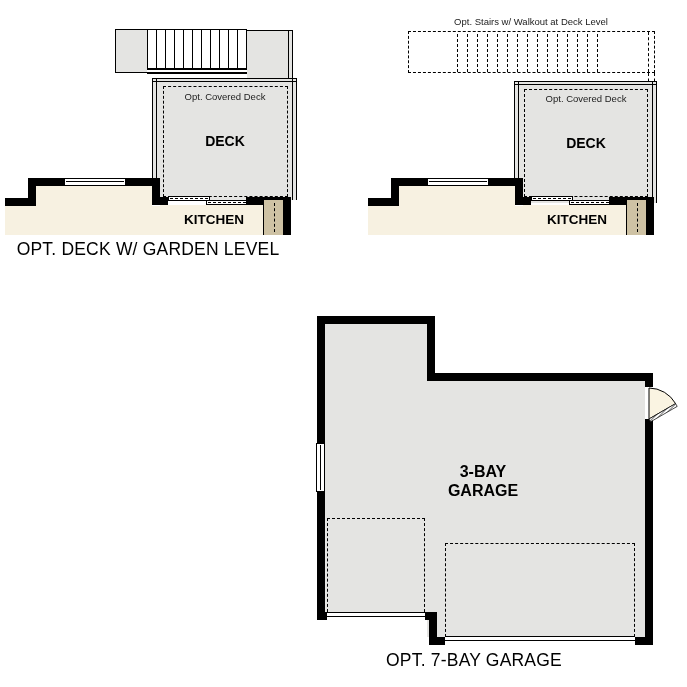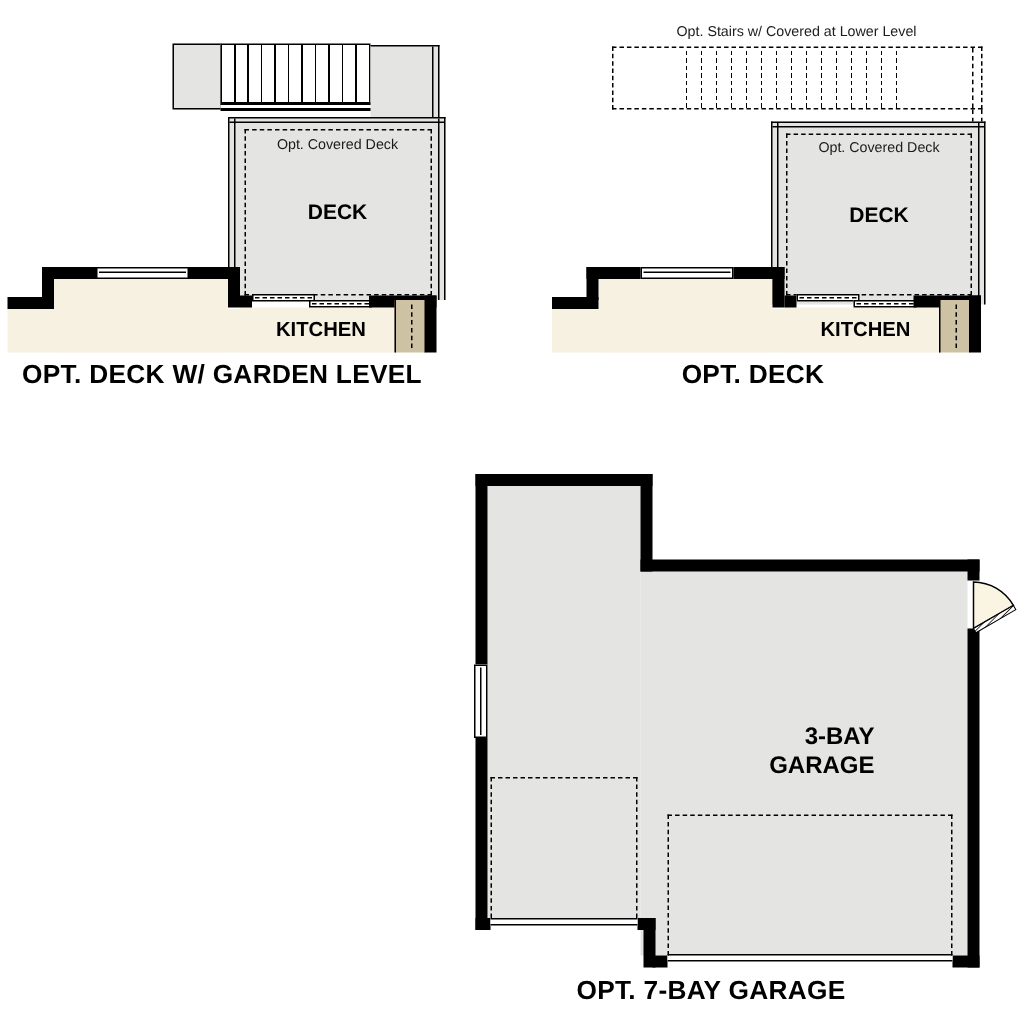--- a/index.html
+++ b/index.html
@@ -14,21 +14,21 @@
   html,body{background:#ffffff;}
   #canvas{
     position:relative;width:687px;height:687px;background:#ffffff;overflow:hidden;
     font-family:"Liberation Sans",sans-serif;color:var(--ink);
   }
   .abs{position:absolute;}
   .wall{position:absolute;background:var(--wall);}
   .floor-gray{position:absolute;background:var(--floor-gray);}
   .floor-cream{position:absolute;background:var(--floor-cream);}
   .title{
-    position:absolute;font-weight:bold;font-size:17.5px;letter-spacing:.2px;
+    position:absolute;font-weight:normal;font-size:17.5px;letter-spacing:.2px;
     text-align:center;white-space:nowrap;
   }
   .room-label{position:absolute;font-weight:bold;font-size:14px;text-align:center;}
   .small-label{position:absolute;font-size:9.5px;color:#1b1b1b;text-align:center;white-space:nowrap;}
   .dashed-box{position:absolute;border:1px dashed #000;}
   .inner-line-v{position:absolute;top:0;bottom:0;width:1px;background:#000;}
   .inner-line-h{position:absolute;left:0;right:0;height:1px;background:#000;}
   .window-h{position:absolute;background:#fff;border:1px solid #000;}
   .window-h .mid{position:absolute;left:1px;right:1px;top:50%;margin-top:-1px;border-top:1px solid #000;}
   .window-v{position:absolute;background:#fff;border:1px solid #000;}
@@ -47,21 +47,21 @@
     position:absolute;
     background-image:
       repeating-linear-gradient(0deg,transparent 0 3px,#fff 3px 5px),
       repeating-linear-gradient(90deg,transparent 0 9px,#000 9px 10px);
   }
   .deck{
     position:absolute;background:var(--floor-gray);
     border:1px solid #000;border-bottom:none;
   }
   .opening{position:absolute;background:#fff;border-top:1px solid #000;border-bottom:1px solid #000;}
-  .garage-room-label{position:absolute;font-weight:bold;font-size:16px;line-height:1.2;text-align:right;white-space:pre-line;margin-top:20px;}
+  .garage-room-label{position:absolute;font-weight:bold;font-size:16px;line-height:1.2;text-align:center;white-space:pre-line;}
 </style>
 </head>
 <body>
 
 <div id="canvas">
 
   <div class="abs" style="left:0;top:0;width:310px;height:262px;">
 
     <div class="floor-gray" style="left:115px;top:29px;width:33px;height:44px;border:1px solid #000;"></div>
     <div class="stair-treads" style="left:147px;top:29px;width:100px;height:40px;"></div>
@@ -106,21 +106,21 @@
     </div>
     <div class="wall" style="left:283px;top:197px;width:8px;height:38px;"></div>
 
     <div class="room-label" style="left:168px;top:212px;width:92px;font-size:13.5px;">KITCHEN</div>
 
     <div class="title" style="left:4px;top:239px;width:288px;">OPT. DECK W/ GARDEN LEVEL</div>
   </div>
 
   <div class="abs" style="left:0;top:0;width:687px;height:262px;">
 
-    <div class="small-label" style="left:406px;top:16px;width:250px;">Opt. Stairs w/ Covered at Lower Level</div>
+    <div class="small-label" style="left:406px;top:16px;width:250px;">Opt. Stairs w/ Walkout at Deck Level</div>
 
     <div class="dashed-box" style="left:408px;top:31px;width:247px;height:42px;"></div>
     <div class="dashed-treads" style="left:448px;top:32px;width:153px;height:40px;"></div>
     <div class="abs" style="left:648px;top:32px;width:0;height:40px;border-left:1px dashed #000;"></div>
     <div class="abs" style="left:648px;top:73px;width:7px;height:14px;border-left:1px dashed #000;border-right:1px dashed #000;"></div>
 
     <div class="deck" style="left:514px;top:81px;width:143px;height:122px;">
       <span class="inner-line-v" style="left:3px;"></span>
       <span class="inner-line-v" style="right:3px;"></span>
       <span class="inner-line-h" style="top:2px;"></span>
@@ -150,21 +150,20 @@
     </div>
     <div class="wall" style="left:609px;top:197px;width:45px;height:8px;"></div>
 
     <div class="tan-strip" style="left:626px;top:200px;width:21px;height:35px;">
       <span class="mid"></span>
     </div>
     <div class="wall" style="left:646px;top:197px;width:8px;height:38px;"></div>
 
     <div class="room-label" style="left:531px;top:212px;width:92px;font-size:13.5px;">KITCHEN</div>
 
-    <div class="title" style="left:357px;top:239px;width:290px;">OPT. DECK</div>
   </div>
 
   <div class="abs" style="left:0;top:300px;width:687px;height:387px;">
 
     <div class="floor-gray" style="left:325px;top:24px;width:102px;height:288px;"></div>
     <div class="floor-gray" style="left:427px;top:81px;width:218px;height:256px;"></div>
 
     <div class="wall" style="left:317px;top:16px;width:118px;height:8px;"></div>
     <div class="wall" style="left:427px;top:16px;width:8px;height:65px;"></div>
     <div class="wall" style="left:427px;top:73px;width:226px;height:8px;"></div>

